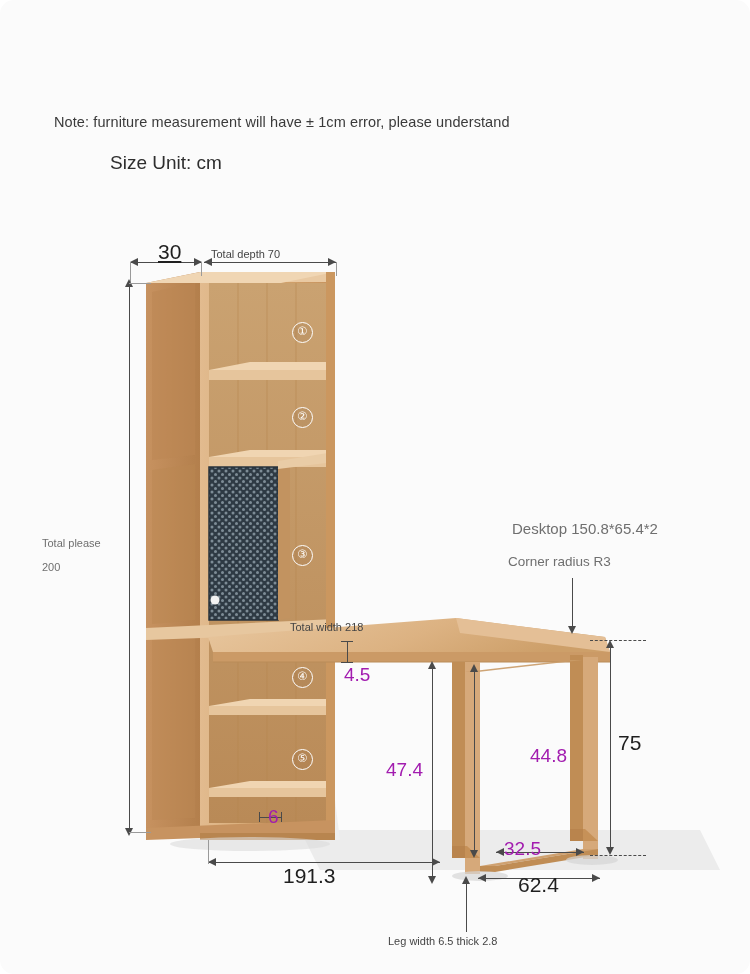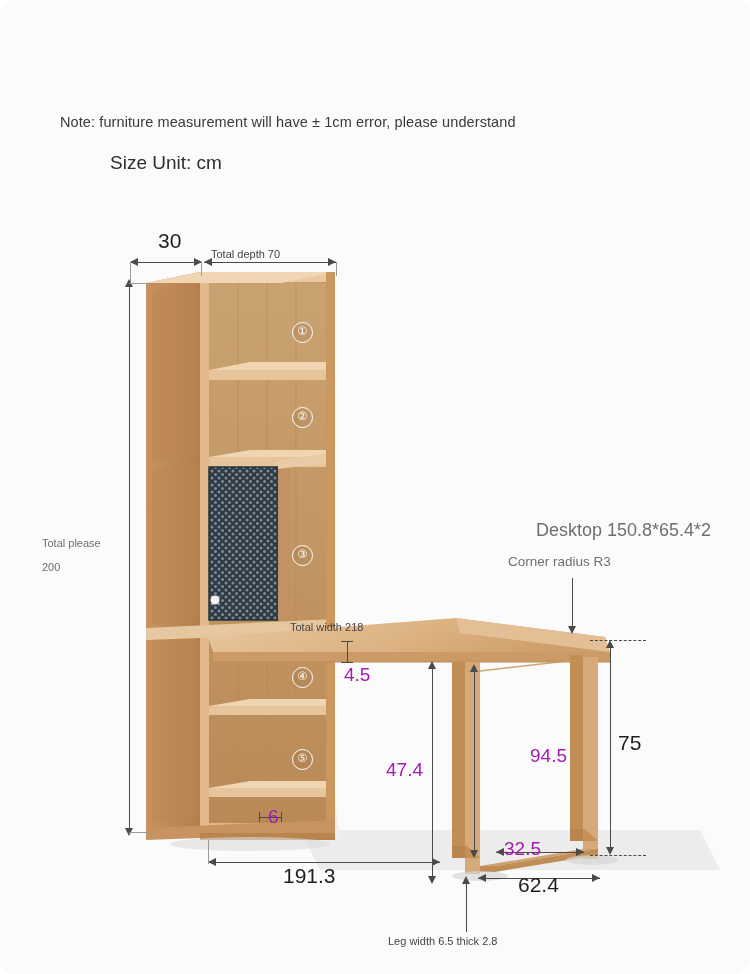--- a/index.html
+++ b/index.html
@@ -18,21 +18,21 @@
   #canvas {
     position: absolute;
     left: 0; top: 0;
     width: 750px;
     height: 974px;
     background: #fbfbfb;
     border-radius: 14px;
   }
   .note {
     position: absolute;
-    left: 60px;
+    left: 54px;
     top: 114px;
     font-size: 14.5px;
     color: #3a3a3a;
     letter-spacing: 0.1px;
     white-space: nowrap;
   }
   .unit {
     position: absolute;
     left: 110px;
     top: 152px;
@@ -211,21 +211,21 @@
   <ellipse cx="480" cy="876" rx="28" ry="5" fill="#d6d6d6" opacity="0.7"></ellipse>
   <ellipse cx="592" cy="860" rx="26" ry="5" fill="#d6d6d6" opacity="0.7"></ellipse>
   <ellipse cx="250" cy="844" rx="80" ry="7" fill="#dcdcdc" opacity="0.6"></ellipse>
 </svg>
 
 <div class="dimline h-line" style="left:130px; top:262px; width:72px;"></div>
 <div class="arrow ar-left" style="left:130px; top:258px;"></div>
 <div class="arrow ar-right" style="left:194px; top:258px;"></div>
 <div class="ext" style="left:130px; top:262px; width:1px; height:20px;"></div>
 <div class="ext" style="left:201px; top:262px; width:1px; height:14px;"></div>
-<div class="lbl lbl-xl" style="left:158px; top:229px;">30</div>
+<div class="lbl lbl-xl" style="left:158px; top:240px;text-decoration:underline;">30</div>
 
 <div class="dimline h-line" style="left:204px; top:262px; width:132px;"></div>
 <div class="arrow ar-left" style="left:204px; top:258px;"></div>
 <div class="arrow ar-right" style="left:328px; top:258px;"></div>
 <div class="ext" style="left:336px; top:262px; width:1px; height:14px;"></div>
 <div class="lbl lbl-sm" style="left:211px; top:248px;">Total depth 70</div>
 
 <div class="dimline v-line" style="left:129px; top:283px; height:549px;"></div>
 <div class="arrow ar-up" style="left:125px; top:279px;"></div>
 <div class="arrow ar-down" style="left:125px; top:828px;"></div>
@@ -233,41 +233,41 @@
 <div class="ext" style="left:129px; top:832px; width:22px; height:1px;"></div>
 <div class="lbl lbl-sm lbl-grey" style="left:42px; top:537px;">Total please</div>
 <div class="lbl lbl-sm lbl-grey" style="left:42px; top:561px;">200</div>
 
 <div class="circnum" style="left:292px; top:322px;">①</div>
 <div class="circnum" style="left:292px; top:407px;">②</div>
 <div class="circnum" style="left:292px; top:545px;">③</div>
 <div class="circnum" style="left:292px; top:667px;">④</div>
 <div class="circnum" style="left:292px; top:749px;">⑤</div>
 
-<div class="lbl lbl-md lbl-grey" style="left:536px; top:520px; font-size:18px;">Desktop 150.8*65.4*2</div>
+<div class="lbl lbl-md lbl-grey" style="left:512px; top:520px; font-size:15px;">Desktop 150.8*65.4*2</div>
 <div class="lbl lbl-md lbl-grey" style="left:508px; top:554px; font-size:13.5px;text-align:center;">Corner radius R3</div>
 <div class="dimline v-line" style="left:572px; top:578px; height:50px;"></div>
 <div class="arrow ar-down" style="left:568px; top:626px;"></div>
 
 <div class="lbl lbl-sm" style="left:290px; top:621px;">Total width 218</div>
 
 <div class="dimline v-line" style="left:347px; top:641px; height:22px;"></div>
 <div class="dimline h-line" style="left:341px; top:641px; width:12px;"></div>
 <div class="dimline h-line" style="left:341px; top:662px; width:12px;"></div>
 <div class="lbl lbl-lg" style="left:344px; top:664px;">4.5</div>
 
 <div class="dimline v-line" style="left:432px; top:665px; height:215px;"></div>
 <div class="arrow ar-up" style="left:428px; top:661px;"></div>
 <div class="arrow ar-down" style="left:428px; top:876px;"></div>
 <div class="lbl lbl-lg" style="left:386px; top:759px;">47.4</div>
 
 <div class="dimline v-line" style="left:474px; top:668px; height:186px;"></div>
 <div class="arrow ar-up" style="left:470px; top:664px;"></div>
 <div class="arrow ar-down" style="left:470px; top:850px;"></div>
-<div class="lbl lbl-lg" style="left:530px; top:745px;">94.5</div>
+<div class="lbl lbl-lg" style="left:530px; top:745px;">44.8</div>
 
 <div class="dash-h" style="left:590px; top:640px; width:56px;"></div>
 <div class="dash-h" style="left:590px; top:855px; width:56px;"></div>
 <div class="dimline v-line" style="left:610px; top:644px; height:207px;"></div>
 <div class="arrow ar-up" style="left:606px; top:640px;"></div>
 <div class="arrow ar-down" style="left:606px; top:847px;"></div>
 <div class="lbl lbl-xl" style="left:618px; top:731px;">75</div>
 
 <div class="dimline h-line" style="left:496px; top:852px; width:88px;"></div>
 <div class="arrow ar-left" style="left:496px; top:848px;"></div>

